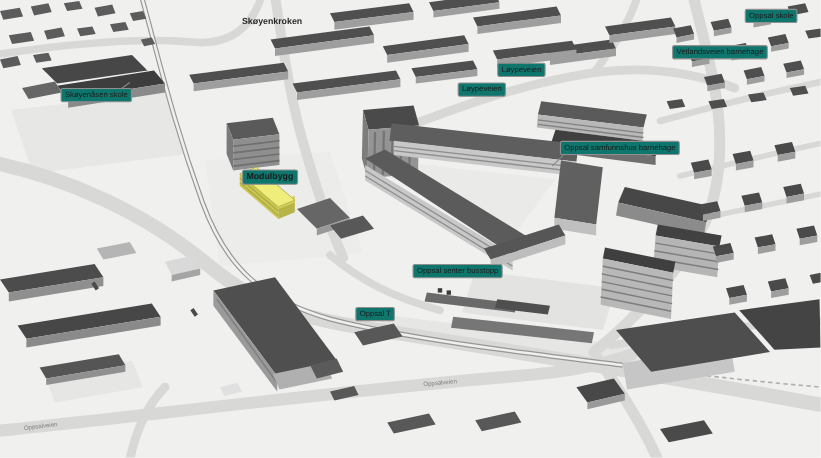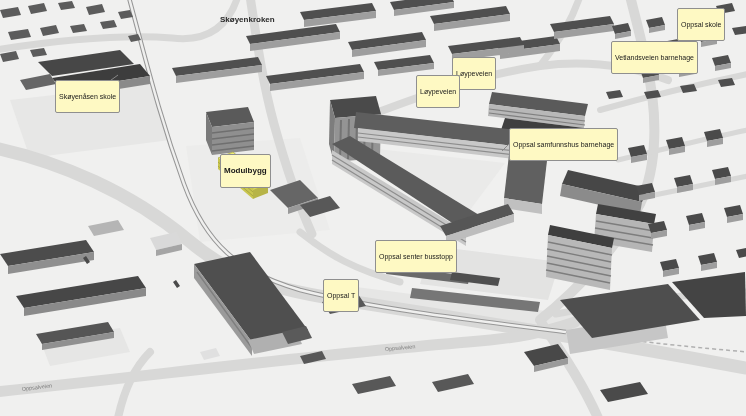--- a/index.html
+++ b/index.html
@@ -2,22 +2,22 @@
 <html><head>
 <meta charset="utf-8">
 <style>
   html,body{margin:0;padding:0;}
   .stage{
     position:relative;width:746px;height:416px;overflow:hidden;
     background:#f0f0ef;font-family:"Liberation Sans",sans-serif;
   }
   .stage svg{position:absolute;left:0;top:0;}
   .maplabel{
-    position:absolute;background:#fef9c3;border:1px solid #8f8f8f;border-radius:2px;
-    padding:11px 3px;font-size:7px;line-height:9px;color:#1a1a1a;white-space:nowrap;
+    position:absolute;background:#0f766e;border:1px solid #8f8f8f;border-radius:2px;
+    padding:1px 3px;font-size:7px;line-height:9px;color:#1a1a1a;white-space:nowrap;
     z-index:5;
   }
   .maplabel.big{font-size:8px;line-height:10px;font-weight:bold;}
   .plainlabel{
     position:absolute;font-size:8px;font-weight:600;color:#2a2a2a;white-space:nowrap;z-index:5;
   }
 </style>
 </head>
 <body>
 

